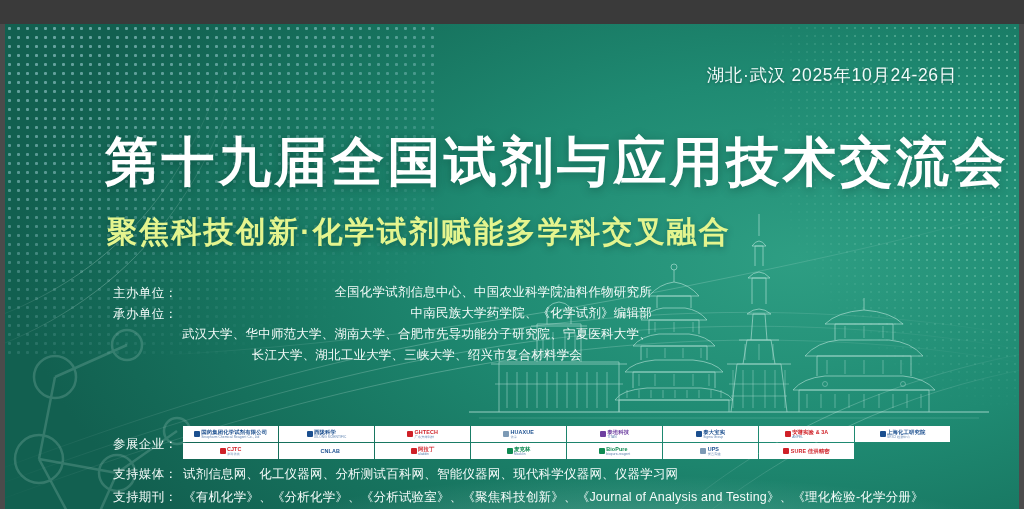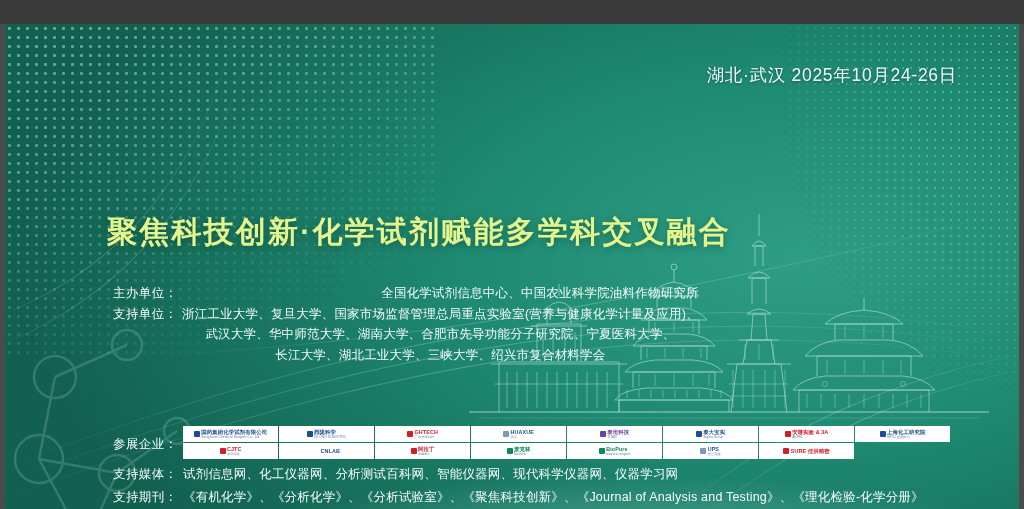--- a/index.html
+++ b/index.html
@@ -68,21 +68,21 @@
   .subtitle{
     position:absolute;left:102px;top:188px;
     font-size:30px;font-weight:bold;color:#e4f58e;
     letter-spacing:2.2px;white-space:nowrap;
     text-shadow:0 2px 7px rgba(0,45,38,.4);
   }
 
   .org-block{position:absolute;left:108px;top:259px;color:#f4fbf9;font-size:12.5px;line-height:20.5px;}
   .org-row{display:flex;white-space:nowrap;justify-content:space-between;}
   .org-label{width:69px;flex:none;letter-spacing:.4px;}
-  .org-val{letter-spacing:.2px;}
+  .org-val{letter-spacing:.2px;font-family:Liberation Mono, monospace;}
   .org-indent{padding-left:69px;white-space:nowrap;letter-spacing:.2px;text-align:center;}
 
   .bottom-block{position:absolute;left:108px;top:402px;color:#f4fbf9;font-size:12.5px;}
   .brow{display:flex;align-items:flex-start;white-space:nowrap;}
   .blabel{width:70px;flex:none;letter-spacing:.4px;line-height:36px;}
   .blabel.tight{line-height:20px;}
   .bval{letter-spacing:.2px;line-height:20px;}
   .media-row{margin-top:2px;}
   .journal-row{margin-top:3px;}
 
@@ -238,30 +238,31 @@
                M140,160 L200,118 M62,146 L108,232"></path>
     </g>
   </svg>
 
   <div class="glow-bottom"></div>
 
   <div class="content">
 
     <div class="datebar">湖北·武汉  2025年10月24-26日</div>
 
+    <div class="title">第十九届全国试剂与应用技术交流会</div>
     <div class="subtitle">聚焦科技创新·化学试剂赋能多学科交叉融合</div>
 
     <div class="org-block">
       <div class="org-row">
         <span class="org-label">主办单位：</span>
         <span class="org-val">全国化学试剂信息中心、中国农业科学院油料作物研究所</span>
       </div>
       <div class="org-row">
-        <span class="org-label">支持单位：</span>
-        <span class="org-val">浙江工业大学、复旦大学、国家市场监督管理总局重点实验室(营养与健康化学计量及应用)、</span>
+        <span class="org-label">承办单位：</span>
+        <span class="org-val">中南民族大学药学院、《化学试剂》编辑部</span>
       </div>
       <div class="org-indent">武汉大学、华中师范大学、湖南大学、合肥市先导功能分子研究院、宁夏医科大学、</div>
       <div class="org-indent">长江大学、湖北工业大学、三峡大学、绍兴市复合材料学会</div>
     </div>
 
     <div class="bottom-block">
 
       <div class="brow">
         <span class="blabel">参展企业：</span>
         <div class="logo-grid" id="logo-grid">

